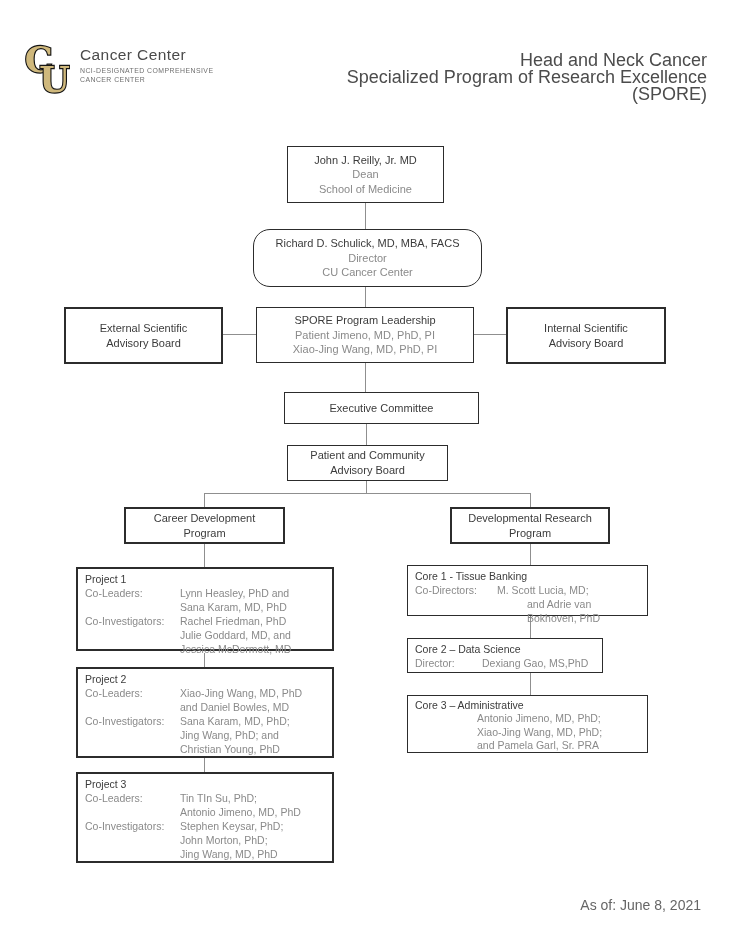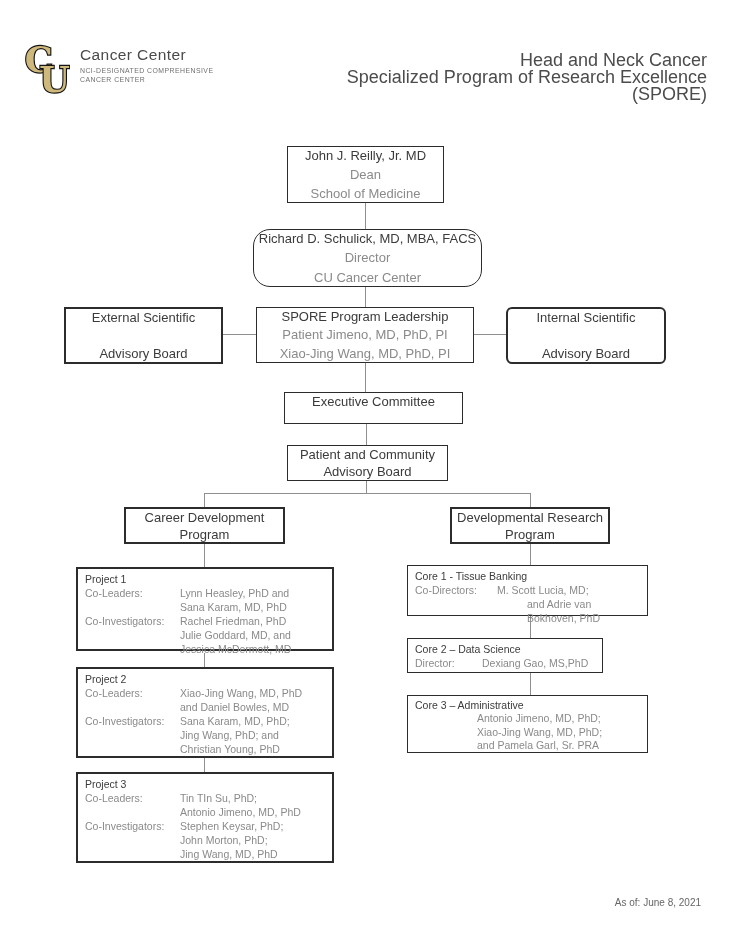--- a/index.html
+++ b/index.html
@@ -11,40 +11,40 @@
   #logo-block{position:absolute;left:24px;top:42px;display:flex;align-items:flex-start;gap:10px;}
   #logo-text .brand{font-size:15.5px;color:#4a4a4a;letter-spacing:.4px;margin-top:4px;}
   #logo-text .tagline{font-size:6.9px;color:#6f6f6f;letter-spacing:.45px;margin-top:2px;line-height:1.35;}
   #doc-title{position:absolute;right:24px;top:52px;text-align:right;font-size:18px;color:#4c4c4c;line-height:17px;}
   
   .v-line{position:absolute;width:1px;background:#8f8f8f;}
   .h-line{position:absolute;height:1px;background:#8f8f8f;}
   
   .box{
     position:absolute;border:1.5px solid #2c2c2c;background:#fff;box-sizing:border-box;
-    display:flex;flex-direction:column;align-items:center;justify-content:space-between;
-    text-align:center;font-size:13px;line-height:1.32;color:#3b3b3b;
+    display:flex;flex-direction:column;align-items:center;justify-content:center;
+    text-align:center;font-size:11px;line-height:1.32;color:#3b3b3b;
   }
   .box .sub{color:#8a8a8a;}
   .bold-border{border-width:2px;}
   
   .info-box{
     position:absolute;border:2px solid #2c2c2c;background:#fff;box-sizing:border-box;
     padding:3px 7px;font-size:10.5px;line-height:14px;color:#3b3b3b;text-align:left;
   }
   .info-box .ib-title{color:#3b3b3b;}
   .info-box .row{display:flex;color:#8a8a8a;}
   .info-box .lbl{flex-shrink:0;}
   .lbl-w95{width:95px;}
   .lbl-w82{width:82px;}
   .lbl-w67{width:67px;}
   .lbl-w62{width:62px;}
   .core-box{border-width:1.5px;}
   .core1 .names div:nth-child(2){padding-left:30px;}
-  .footer-note{position:absolute;right:30px;top:897px;font-size:10px;color:#666;}
+  .footer-note{position:absolute;right:30px;top:897px;font-size:14px;color:#666;}
 </style>
 </head>
 <body>
 
 <div id="page">
 
   <div id="logo-block">
     <svg width="46" height="52" viewBox="0 0 60 68">
       <text x="1" y="39" font-family="DejaVu Serif, serif" font-weight="bold" font-size="46" fill="#CFB87C" stroke="#141414" stroke-width="3" paint-order="stroke">C</text>
       <text x="20" y="66" font-family="DejaVu Serif, serif" font-weight="bold" font-size="46" fill="#CFB87C" stroke="#141414" stroke-width="3" paint-order="stroke">U</text>
@@ -97,26 +97,26 @@
     <div>External Scientific</div>
     <div>Advisory Board</div>
   </div>
 
   <div class="box" style="left:256px;top:307px;width:218px;height:56px;">
     <div>SPORE Program Leadership</div>
     <div class="sub">Patient Jimeno, MD, PhD, PI</div>
     <div class="sub">Xiao-Jing Wang, MD, PhD, PI</div>
   </div>
 
-  <div class="box bold-border" style="left:506px;top:307px;width:160px;height:57px;border-radius:6px;">
+  <div class="box bold-border" style="left:506px;top:307px;width:160px;height:57px;">
     <div>Internal Scientific</div>
     <div>Advisory Board</div>
   </div>
 
-  <div class="box" style="left:284px;top:392px;width:179px;height:32px;">
+  <div class="box" style="left:284px;top:392px;width:195px;height:32px;">
     <div>Executive Committee</div>
   </div>
 
   <div class="box" style="left:287px;top:445px;width:161px;height:36px;">
     <div>Patient and Community</div>
     <div>Advisory Board</div>
   </div>
 
   <div class="box bold-border" style="left:124px;top:507px;width:161px;height:37px;">
     <div>Career Development</div>

